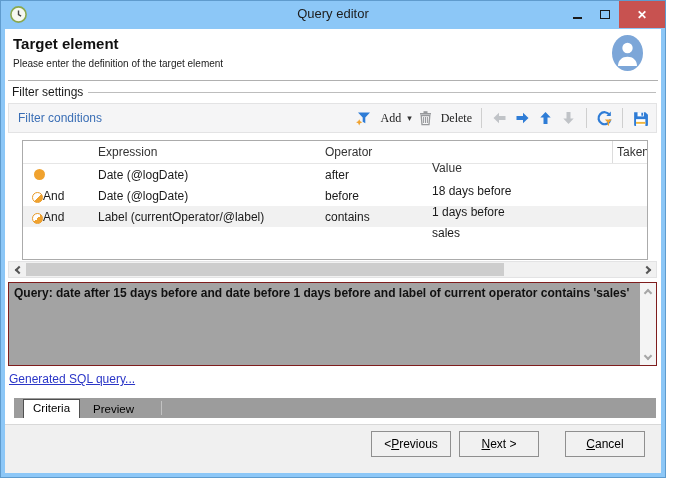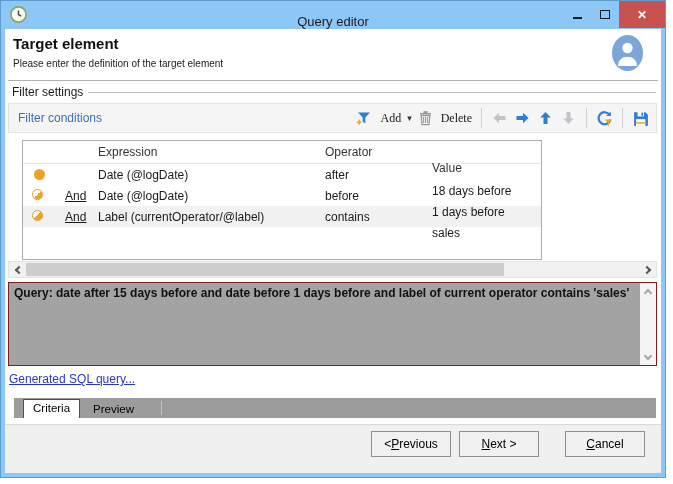--- a/index.html
+++ b/index.html
@@ -3,21 +3,21 @@
 <meta charset="utf-8">
 <style>
   * { margin:0; padding:0; box-sizing:border-box; }
   html,body { width:673px; height:484px; background:#ffffff; font-family:"Liberation Sans", sans-serif; }
   .window { position:absolute; left:0; top:0; width:666px; height:478px;
             background:#8cc7f7; border:1px solid #5f9bcd; }
   
   .titlebar { position:absolute; left:0; top:0; right:0; height:27px; background:#8cc7f7; }
   .app-icon { position:absolute; left:9px; top:5px; width:17px; height:17px; }
   .title-text { position:absolute; left:0; right:0; top:5px; text-align:center;
-                font-size:13px; color:#1c1c1c;margin-top:8px; }
+                font-size:13px; color:#1c1c1c; }
   .win-controls { position:absolute; right:0; top:0; height:27px; display:flex; align-items:stretch; }
   .btn-min, .btn-max { width:28px; display:flex; align-items:center; justify-content:center; }
   .glyph-min { width:9px; height:2px; background:#1a1a1a; margin-top:6px; }
   .glyph-max { width:10px; height:9px; border:1.5px solid #1a1a1a; background:transparent; }
   .btn-close { width:46px; background:#c85250; display:flex; align-items:center; justify-content:center;
                color:#ffffff; font-size:12px; font-weight:bold; }
   
   .client { position:absolute; left:4px; top:28px; right:4px; bottom:4px; background:#ffffff; overflow:hidden; }
   
   .hdr-title { position:absolute; left:8px; top:6px; font-size:15px; font-weight:bold; color:#111; }
@@ -31,25 +31,25 @@
   
   .toolbar { position:absolute; left:3px; right:4px; top:74px; height:30px; background:#f5f5f6;
              border:1px solid #e3e3e4; display:flex; align-items:center; }
   .tb-title { font-size:12px; color:#3a6eb5; padding-left:9px; }
   .tb-right { margin-left:auto; display:flex; align-items:center; gap:6px; padding-right:7px; }
   .tb-label { font-size:12px; color:#1a1a1a; }
   .tb-sep { width:1px; height:20px; background:#cfcfcf; margin:0 3px; }
   .chev { font-size:9px; color:#333; }
   .tb-btn { display:flex; align-items:center; gap:8px;font-family:Liberation Serif, serif; }
   
-  .grid { position:absolute; left:17px; top:111px; width:520px; height:120px;
+  .grid { position:absolute; left:17px; top:111px; width:626px; height:120px;
           border:1px solid #ababab; background:#fff; overflow:hidden; font-size:12px; color:#1a1a1a; }
   .grow { display:flex; align-items:center; height:21px; }
   .ghead { height:23px; border-bottom:1px solid #e6e6e6; color:#333; }
-  .c-icon { width:75px; padding-left:9px; display:flex; align-items:flex-start; gap:22px; flex:none;text-decoration:underline; }
+  .c-icon { width:75px; padding-left:9px; display:flex; align-items:flex-end; gap:0; flex:none; }
   .c-exp { width:227px; flex:none; }
   .c-op  { width:107px; flex:none; }
   .c-val { width:180px; flex:none;margin-top:32px; }
   .c-tak { flex:1; text-align:center; border-left:1px solid #dcdcdc; padding-left:4px; overflow:hidden; white-space:nowrap; }
   .ghead .c-tak { height:100%; display:flex; align-items:center; }
   .row-alt { background:#f1f1f1; }
   .ic-full { width:11px; height:11px; border-radius:50%; background:#f0a22e; margin-left:2px; }
   .ic-half { width:11px; height:11px; border-radius:50%; border:1.5px solid #e89a28;
              background:linear-gradient(135deg,#ffffff 50%,#f0a22e 50%); }
   

